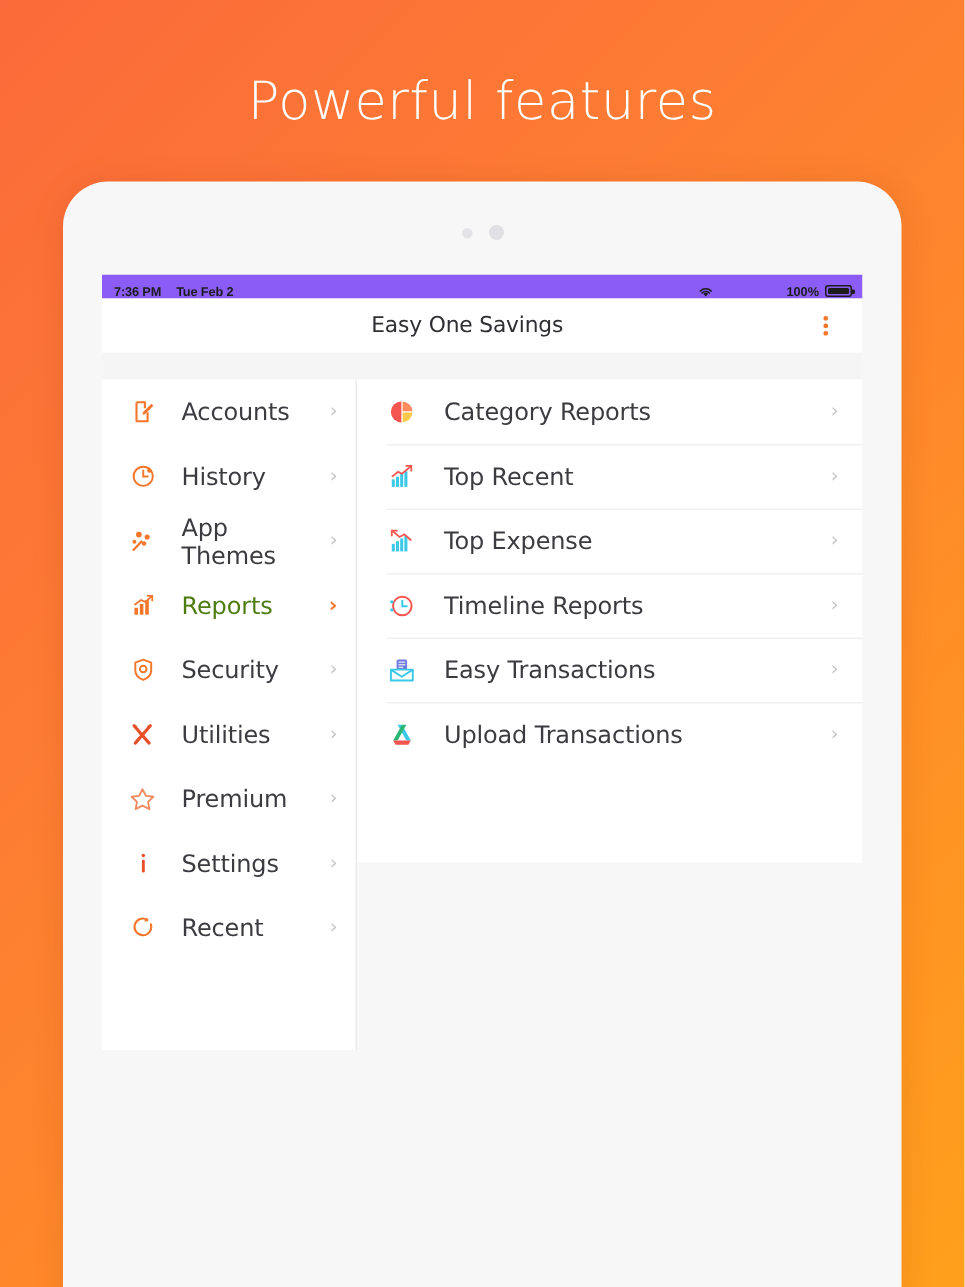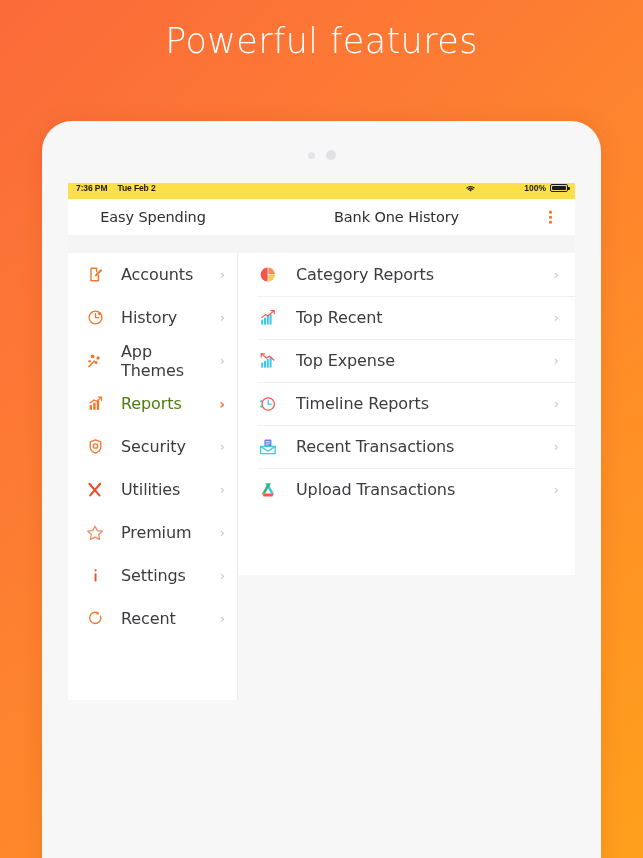--- a/index.html
+++ b/index.html
@@ -9,21 +9,21 @@
     font-family: "Liberation Sans", sans-serif;
   }
   body {
     background: linear-gradient(135deg, #fb6a3a 0%, #fd7c33 35%, #ff8f26 70%, #ffa01c 100%);
     position: relative;
   }
 
   
   .headline {
     position: absolute;
-    top: 21px; left: 0; right: 0;
+    top: 48px; left: 0; right: 0;
     text-align: center;
     color: #ffffff;
     font-size: 35px;
     font-weight: 300;
     letter-spacing: 0.4px;
     font-family: "DejaVu Sans", sans-serif;
   }
 
   
   .device {
@@ -49,22 +49,22 @@
     position: absolute;
     left: 26px; top: 62px;
     width: 507px; height: 738px;
     background: #f7f7f7;
     overflow: hidden;
   }
 
   
   .statusbar {
     height: 16px;
-    background: #fde047;
-    display: flex; align-items: flex-start;
+    background: #8b5cf6;
+    display: flex; align-items: flex-end;
     padding: 0 7px 0 8px;
     font-size: 8.5px;
     color: #1c1c1c;
     font-family: "Liberation Sans", sans-serif;
   }
   .sb-time { font-weight: 600; letter-spacing: -0.1px; }
   .sb-date { margin-left: 10px; font-weight: 600; letter-spacing: -0.1px; }
   .sb-right { margin-left: auto; display: flex; align-items: center; gap: 4px; }
   .sb-pct { font-weight: 600; font-size: 8.5px; margin-left: 44px; }
   .batt {
@@ -192,25 +192,22 @@
           </svg>
         </span>
         <span class="sb-pct">100%</span>
         <span class="batt">
             <i></i>
           </span>
       </span>
     </div>
 
     <div class="navbar">
-      <div class="nav-left">
-        <span>Easy Spending</span>
-      </div>
       <div class="nav-right">
-        <span class="title">Bank One History</span>
+        <span class="title">Easy One Savings</span>
         <span class="kebab">
             <i></i>
             <i></i>
             <i></i>
           </span>
       </div>
     </div>
 
     <div class="toolbar-strip"></div>
 
@@ -388,21 +385,21 @@
           <span class="ico">
             <svg width="18" height="18" viewBox="0 0 18 18">
               <rect x="5.4" y="1.6" width="7.0" height="8.0" rx="1.2" fill="#6F7BDC"></rect>
               <rect x="6.6" y="3.0" width="4.6" height="0.9" fill="#ffffff" opacity="0.75"></rect>
               <rect x="6.6" y="4.7" width="4.6" height="0.9" fill="#ffffff" opacity="0.75"></rect>
               <rect x="6.6" y="6.4" width="3.2" height="0.9" fill="#ffffff" opacity="0.75"></rect>
               <path d="M1.6 8.4 h14.6 v7.2 h-14.6 Z" fill="#ffffff" stroke="#3BC9E8" stroke-width="1.3" stroke-linejoin="round"></path>
               <path d="M1.6 8.4 L8.9 13.2 L16.2 8.4" stroke="#3BC9E8" stroke-width="1.3" fill="none" stroke-linejoin="round"></path>
             </svg>
           </span>
-          <span class="lbl">Recent Transactions</span>
+          <span class="lbl">Easy Transactions</span>
           <span class="chev">›</span>
         </div>
 
         <div class="row">
           <span class="ico">
             <svg width="18" height="18" viewBox="0 0 18 18">
               <path d="M9.0 2.2 L14.9 12.6 L11.9 12.6 L6.1 2.2 Z" fill="#3BC9E8"></path>
               <path d="M9.0 2.2 L3.1 12.6 L6.1 12.6 L11.9 2.2 Z" fill="#2BB673"></path>
               <path d="M3.1 12.6 h11.8 l-1.6 2.9 H4.7 Z" fill="#F4554E"></path>
             </svg>

